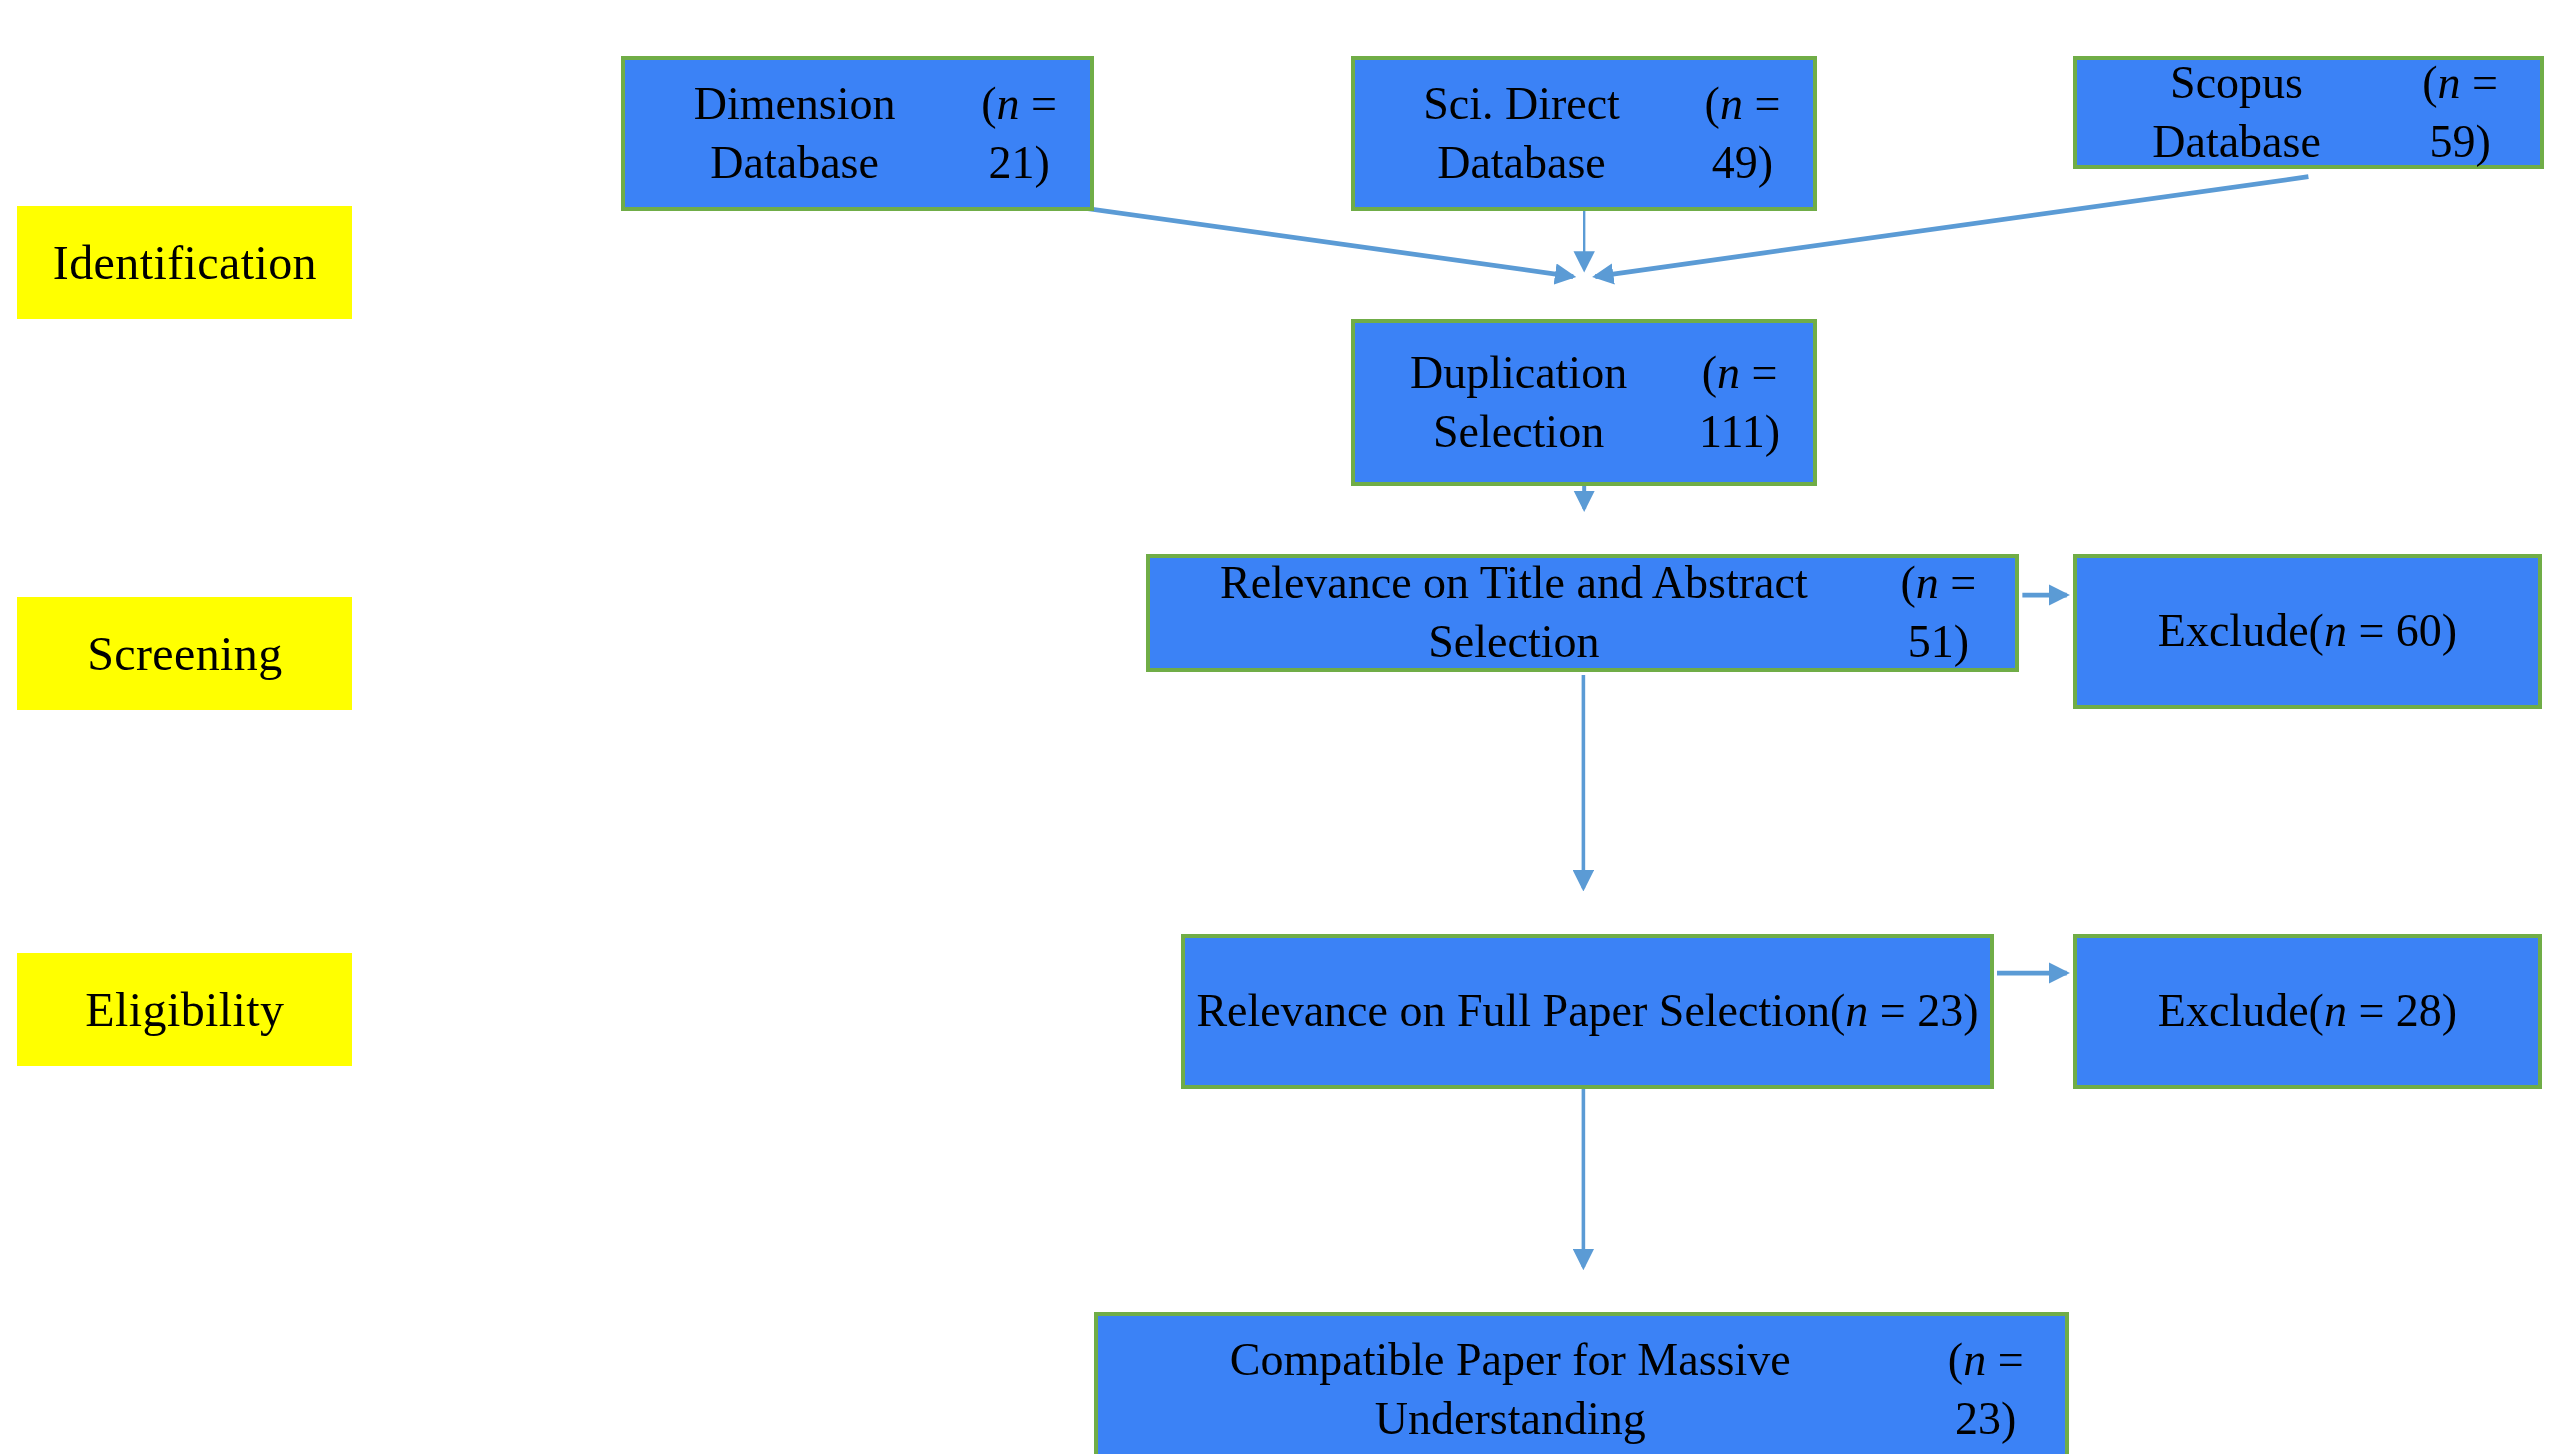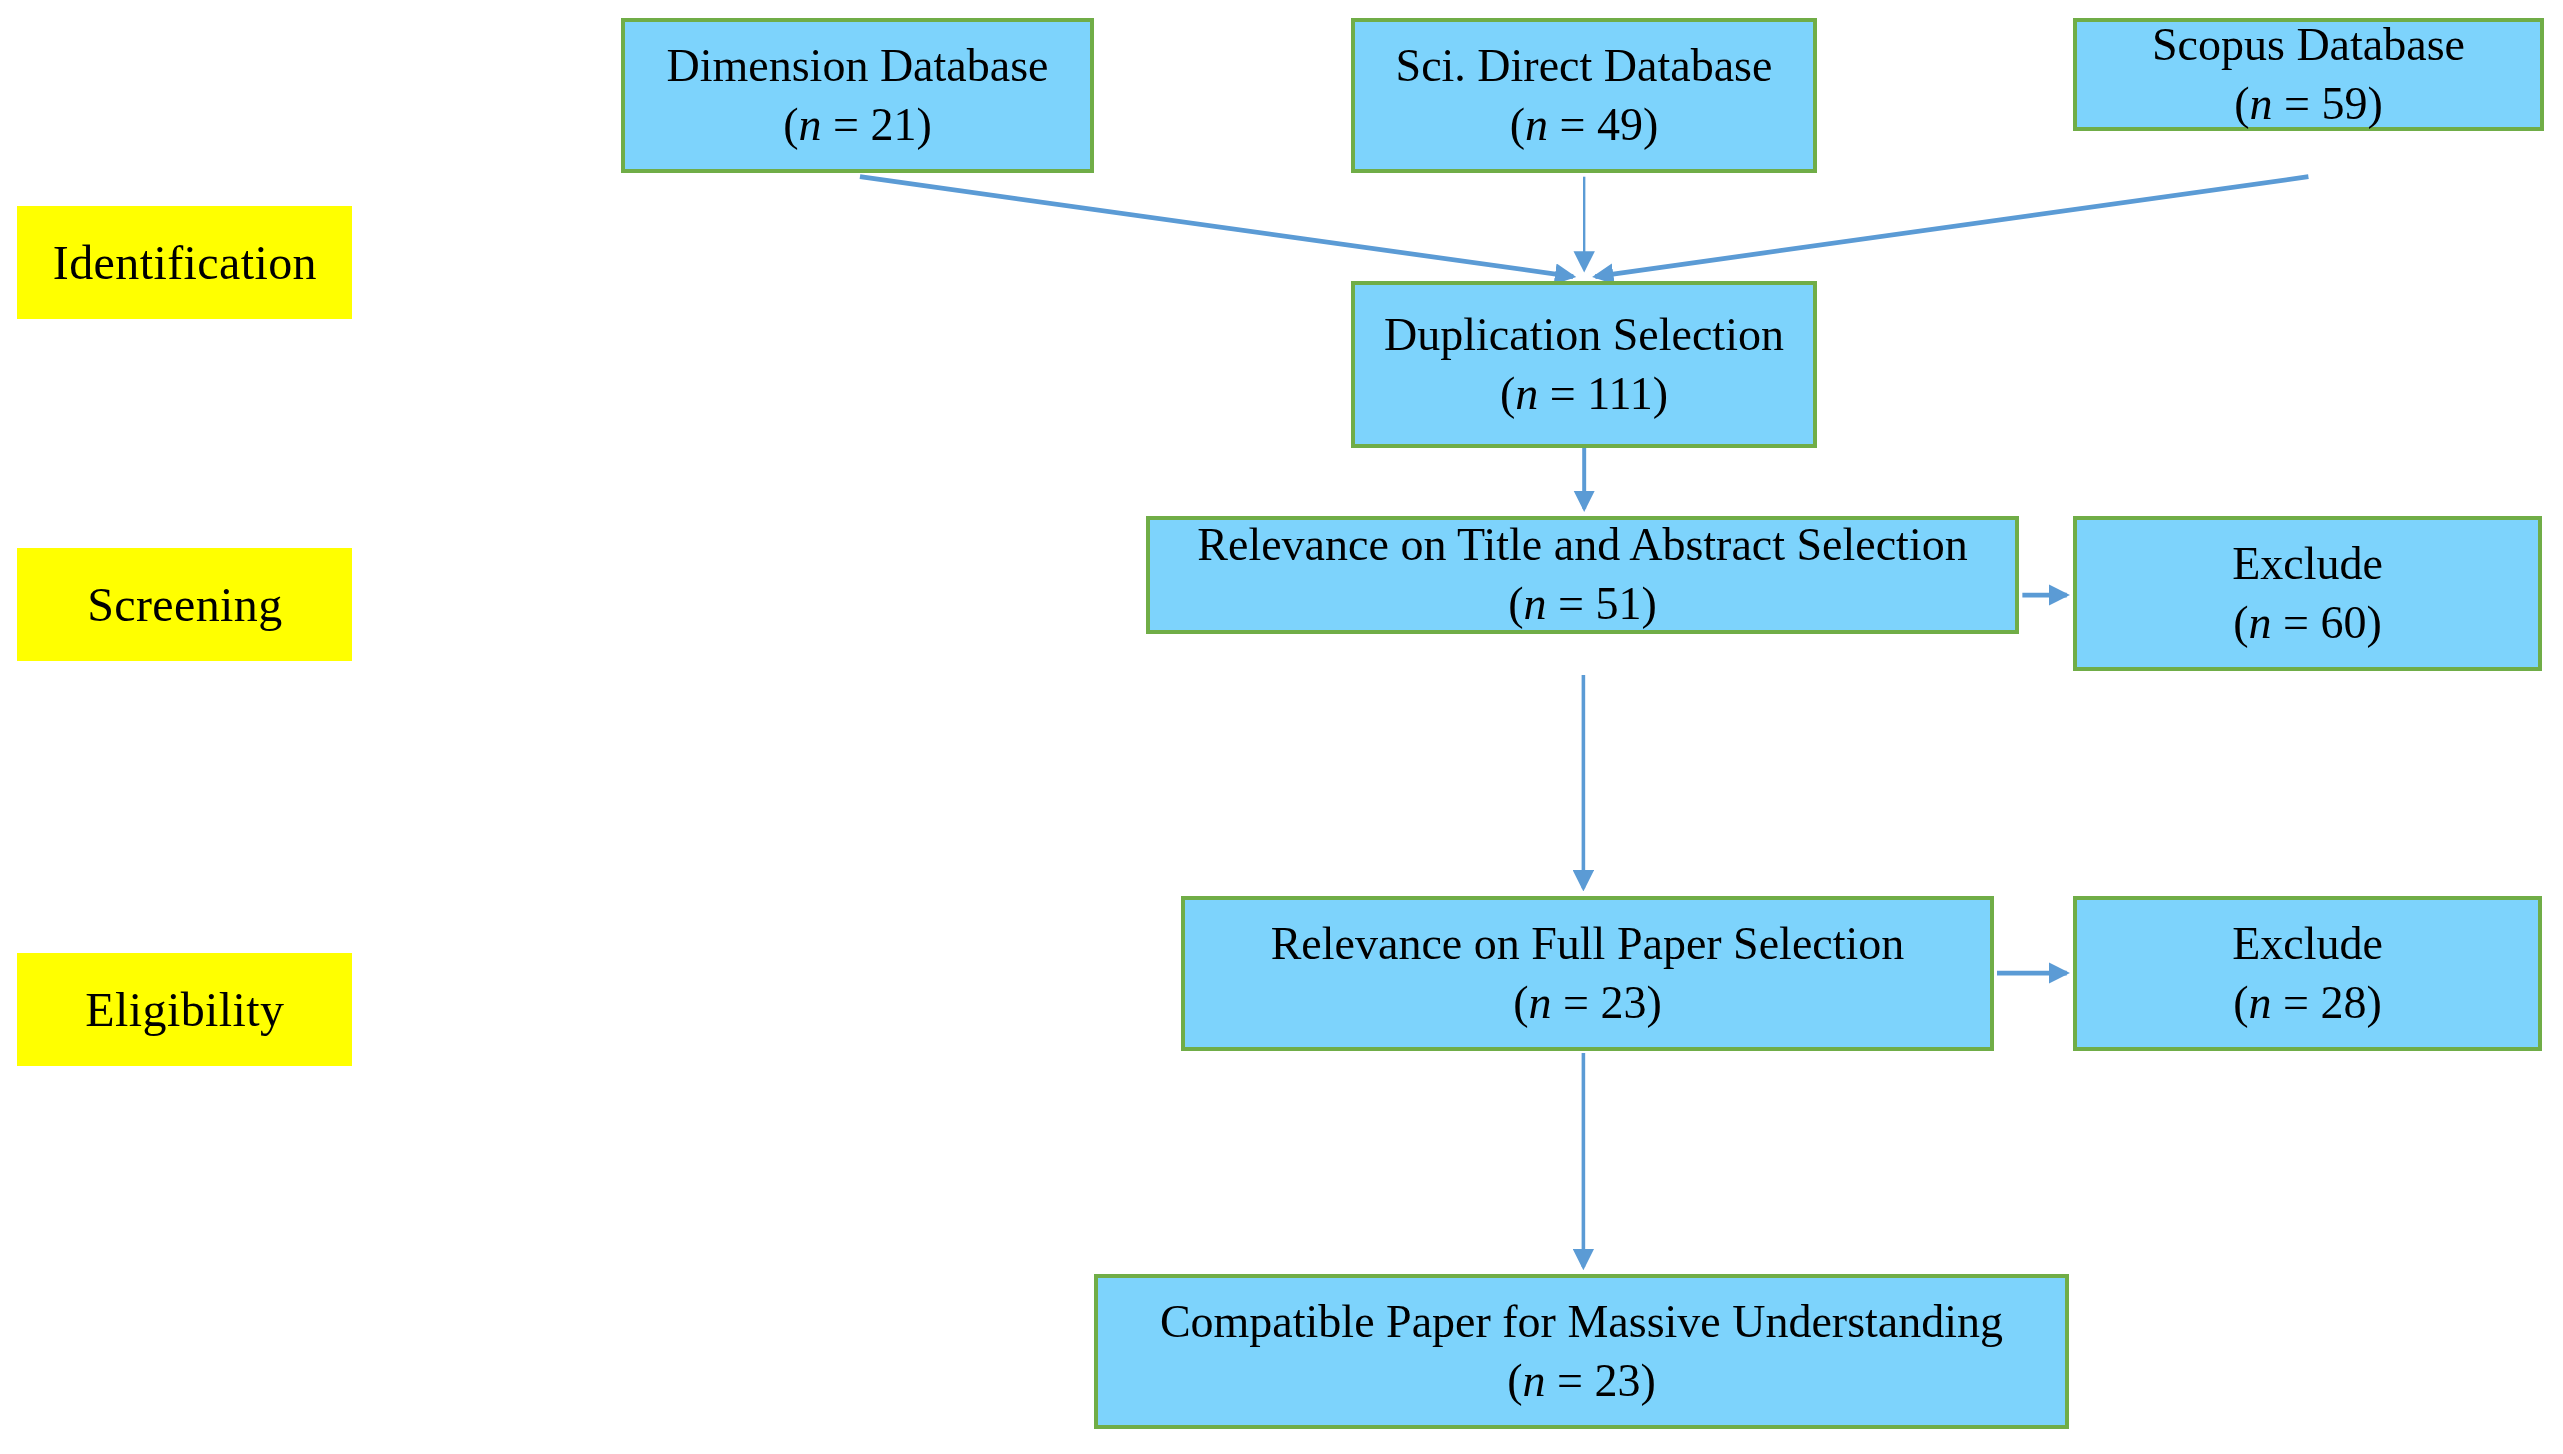--- a/index.html
+++ b/index.html
@@ -20,24 +20,25 @@
   .arrows{position:absolute;left:0;top:0;width:2563px;height:1454px;}
   .stage{
     position:absolute;left:17.4px;width:335px;height:113px;
     background:var(--stage-bg);
     display:flex;align-items:center;justify-content:center;
     font-size:48px;letter-spacing:0.4px;margin-top:36px;
   }
   .node{
     position:absolute;box-sizing:border-box;
     border:4px solid var(--box-border);
-    background:#7dd3fc;
-    display:flex;flex-direction:column;align-items:center;justify-content:center;
+    background:#3b82f6;
+    display:flex;align-items:center;justify-content:center;
     text-align:center;font-size:46px;line-height:1.28;
     padding:3.2px 8px;
+    margin-top:38px;
   }
   .node .count i{font-style:italic;}
 </style>
 </head>
 <body>
 
 <div class="canvas">
 
   <svg class="arrows" viewBox="0 0 3234 1835" xmlns="http://www.w3.org/2000/svg">
     <defs>
@@ -49,21 +50,21 @@
     <line x1="1999" y1="223" x2="1999" y2="340" style="stroke:var(--arrow)" stroke-width="3" marker-end="url(#ah)"></line>
     <line x1="2913" y1="223" x2="2013" y2="349" style="stroke:var(--arrow)" stroke-width="6" marker-end="url(#ah)"></line>
     <line x1="1999" y1="551" x2="1999" y2="642" style="stroke:var(--arrow)" stroke-width="5" marker-end="url(#ah)"></line>
     <line x1="2552" y1="751" x2="2608" y2="751" style="stroke:var(--arrow)" stroke-width="6" marker-end="url(#ah)"></line>
     <line x1="1998" y1="852" x2="1998" y2="1121" style="stroke:var(--arrow)" stroke-width="4.5" marker-end="url(#ah)"></line>
     <line x1="2520" y1="1228" x2="2608" y2="1228" style="stroke:var(--arrow)" stroke-width="6" marker-end="url(#ah)"></line>
     <line x1="1998" y1="1329" x2="1998" y2="1599" style="stroke:var(--arrow)" stroke-width="4.5" marker-end="url(#ah)"></line>
   </svg>
 
   <div class="stage" style="top:170px">Identification</div>
-  <div class="stage" style="top:512px">Screening</div>
+  <div class="stage" style="top:561px">Screening</div>
   <div class="stage" style="top:917px">Eligibility</div>
 
   <div class="node" style="left:621px;top:18px;width:473px;height:155px">
     <div class="title">Dimension Database</div>
     <div class="count">(<i>n</i> = 21)</div>
   </div>
 
   <div class="node" style="left:1351px;top:18px;width:466px;height:155px">
     <div class="title">Sci. Direct Database</div>
     <div class="count">(<i>n</i> = 49)</div>

